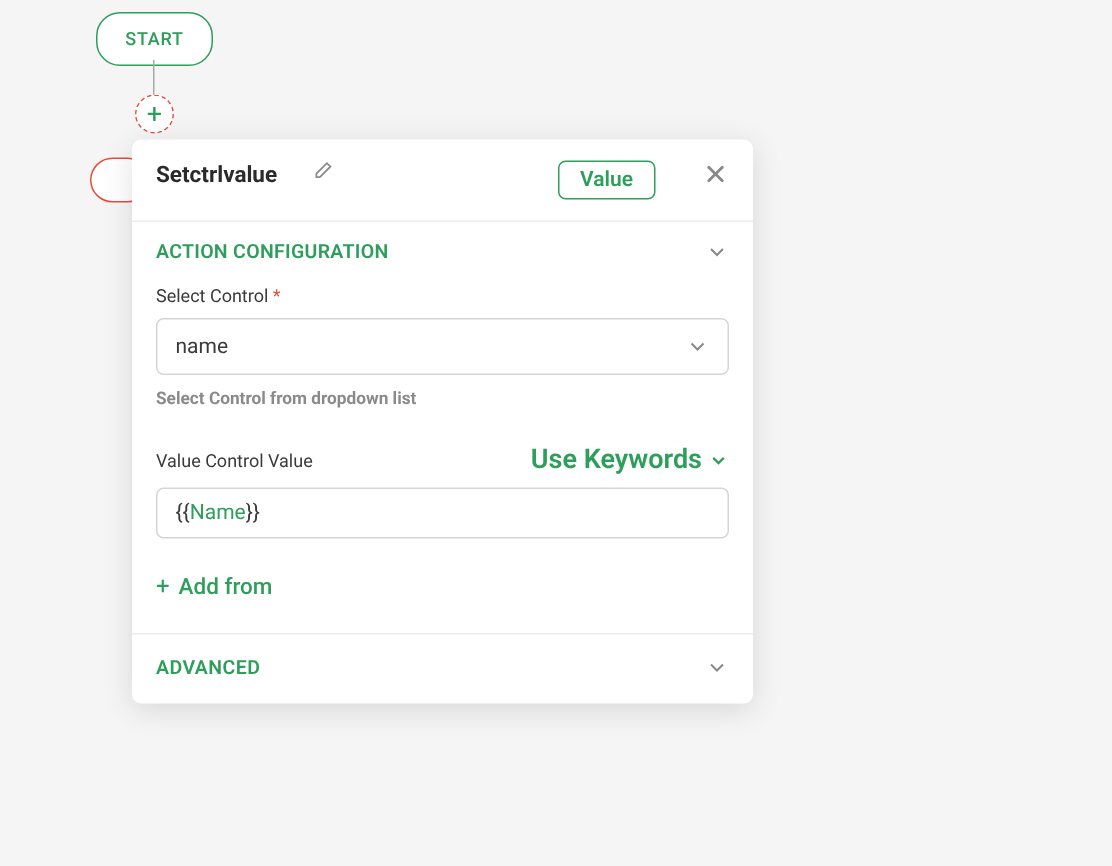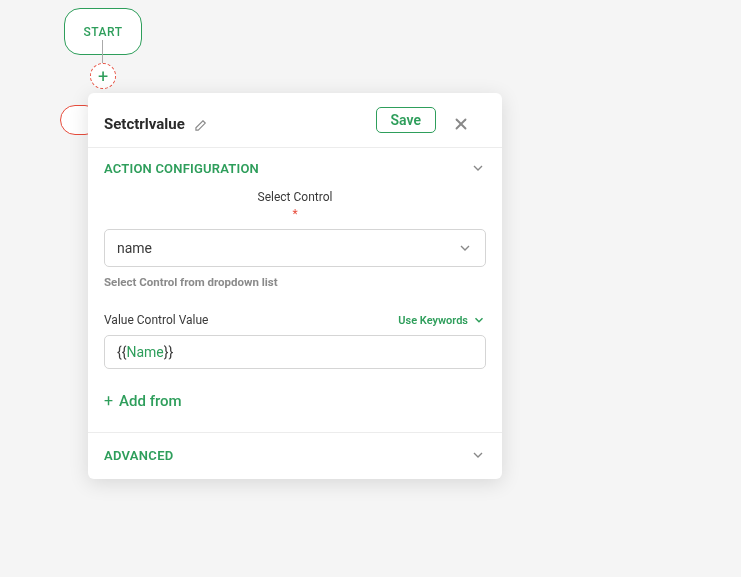--- a/index.html
+++ b/index.html
@@ -1,21 +1,21 @@
 <!DOCTYPE html>
 <html><head>
   <meta charset="utf-8">
   <style>
     * { box-sizing: border-box; margin: 0; padding: 0; font-family: -apple-system, BlinkMacSystemFont, "Segoe UI", Roboto, sans-serif; }
     body { background: #f5f5f5; width: 741px; height: 577px; position: relative; overflow: hidden; }
 
     .start-pill {
       position: absolute;
       left: 64px; top: 8px;
-      width: 78px; height: 47px;
+      width: 78px; height: 36px;
       border: 1px solid #2e9e5b;
       border-radius: 16px;
       display: flex; align-items: center; justify-content: center;
       color: #2e9e5b; font-size: 12px; font-weight: 500;
       background: #fff;
       letter-spacing: 0.5px;
     }
     .v-line {
       position: absolute;
       left: 102px; top: 40px; width: 1px; height: 24px;
@@ -46,23 +46,23 @@
     .panel {
       position: absolute;
       left: 88px; top: 93px;
       width: 414px;
       background: #fff;
       border-radius: 6px;
       box-shadow: 0 4px 20px rgba(0,0,0,0.12);
     }
 
     .panel-header {
-      display: flex; align-items: flex-end;
-      padding: 14px 32px 14px 16px;
-      gap: 8px;
+      display: flex; align-items: flex-start;
+      padding: 14px 16px 14px 16px;
+      gap: 23px;
     }
     .panel-title { font-size: 15px; font-weight: 700; color: #2a2a2a; }
     .pencil-icon { color: #8a8a8a; cursor: pointer; display: flex; align-items: center; }
     .spacer { flex: 1; }
     .save-btn {
       border: 1.5px solid #2e9e5b;
       color: #2e9e5b;
       font-weight: 600;
       font-size: 14px;
       padding: 4px 14px;
@@ -84,21 +84,21 @@
     .section-title { color: #2e9e5b; font-weight: 600; font-size: 13px; letter-spacing: 0.2px; }
     .chevron { color: #888; display:flex; align-items:center; }
 
     .subsection-title {
       color: #2a2a2a; font-weight: 700; font-size: 13px;
       margin-top: 14px; letter-spacing: 0.3px;
     }
 
     .field-label {
       color: #3a3a3a; font-size: 12px; margin-top: 14px;
-      display: flex; align-items: center; gap: 3px; flex-direction: column;
+      display: flex; align-items: center; gap: 3px;
     }
     .required { color: #e74c3c; font-size: 12px; }
 
     .select-box {
       margin-top: 8px;
       border: 1px solid #d5d5d5;
       border-radius: 5px;
       height: 38px;
       display: flex; align-items: center;
       padding: 0 12px;
@@ -107,21 +107,21 @@
       font-size: 14px;
       color: #3a3a3a;
     }
     .helper-text { color: #8a8a8a; font-size: 11.5px; margin-top: 8px; font-weight: bold; }
 
     .row-split {
       display: flex; align-items: center; justify-content: space-between;
       margin-top: 24px;
     }
     .link-green {
-      color: #2e9e5b; font-weight: 600; font-size: 11px;
+      color: #2e9e5b; font-weight: 600; font-size: 18px;
       display: flex; align-items: center; gap: 4px;
       cursor: pointer;
     }
 
     .input-box {
       margin-top: 8px;
       border: 1px solid #d5d5d5;
       border-radius: 5px;
       height: 34px;
       display: flex; align-items: center;
@@ -157,21 +157,21 @@
 
 <div class="panel">
   <div class="panel-header">
     <span class="panel-title">Setctrlvalue</span>
     <span class="pencil-icon">
       <svg width="14" height="14" viewBox="0 0 24 24" fill="none" stroke="currentColor" stroke-width="2">
           <path d="M17 3l4 4-12 12H5v-4L17 3z"></path>
         </svg>
     </span>
     <span class="spacer"></span>
-    <button class="save-btn">Save</button>
+    <button class="save-btn">Value</button>
     <span class="close-x">
       <svg width="18" height="18" viewBox="0 0 24 24" fill="none" stroke="currentColor" stroke-width="2.5" stroke-linecap="round">
           <line x1="6" y1="6" x2="18" y2="18"></line>
           <line x1="18" y1="6" x2="6" y2="18"></line>
         </svg>
     </span>
   </div>
 
   <div class="divider"></div>
 

